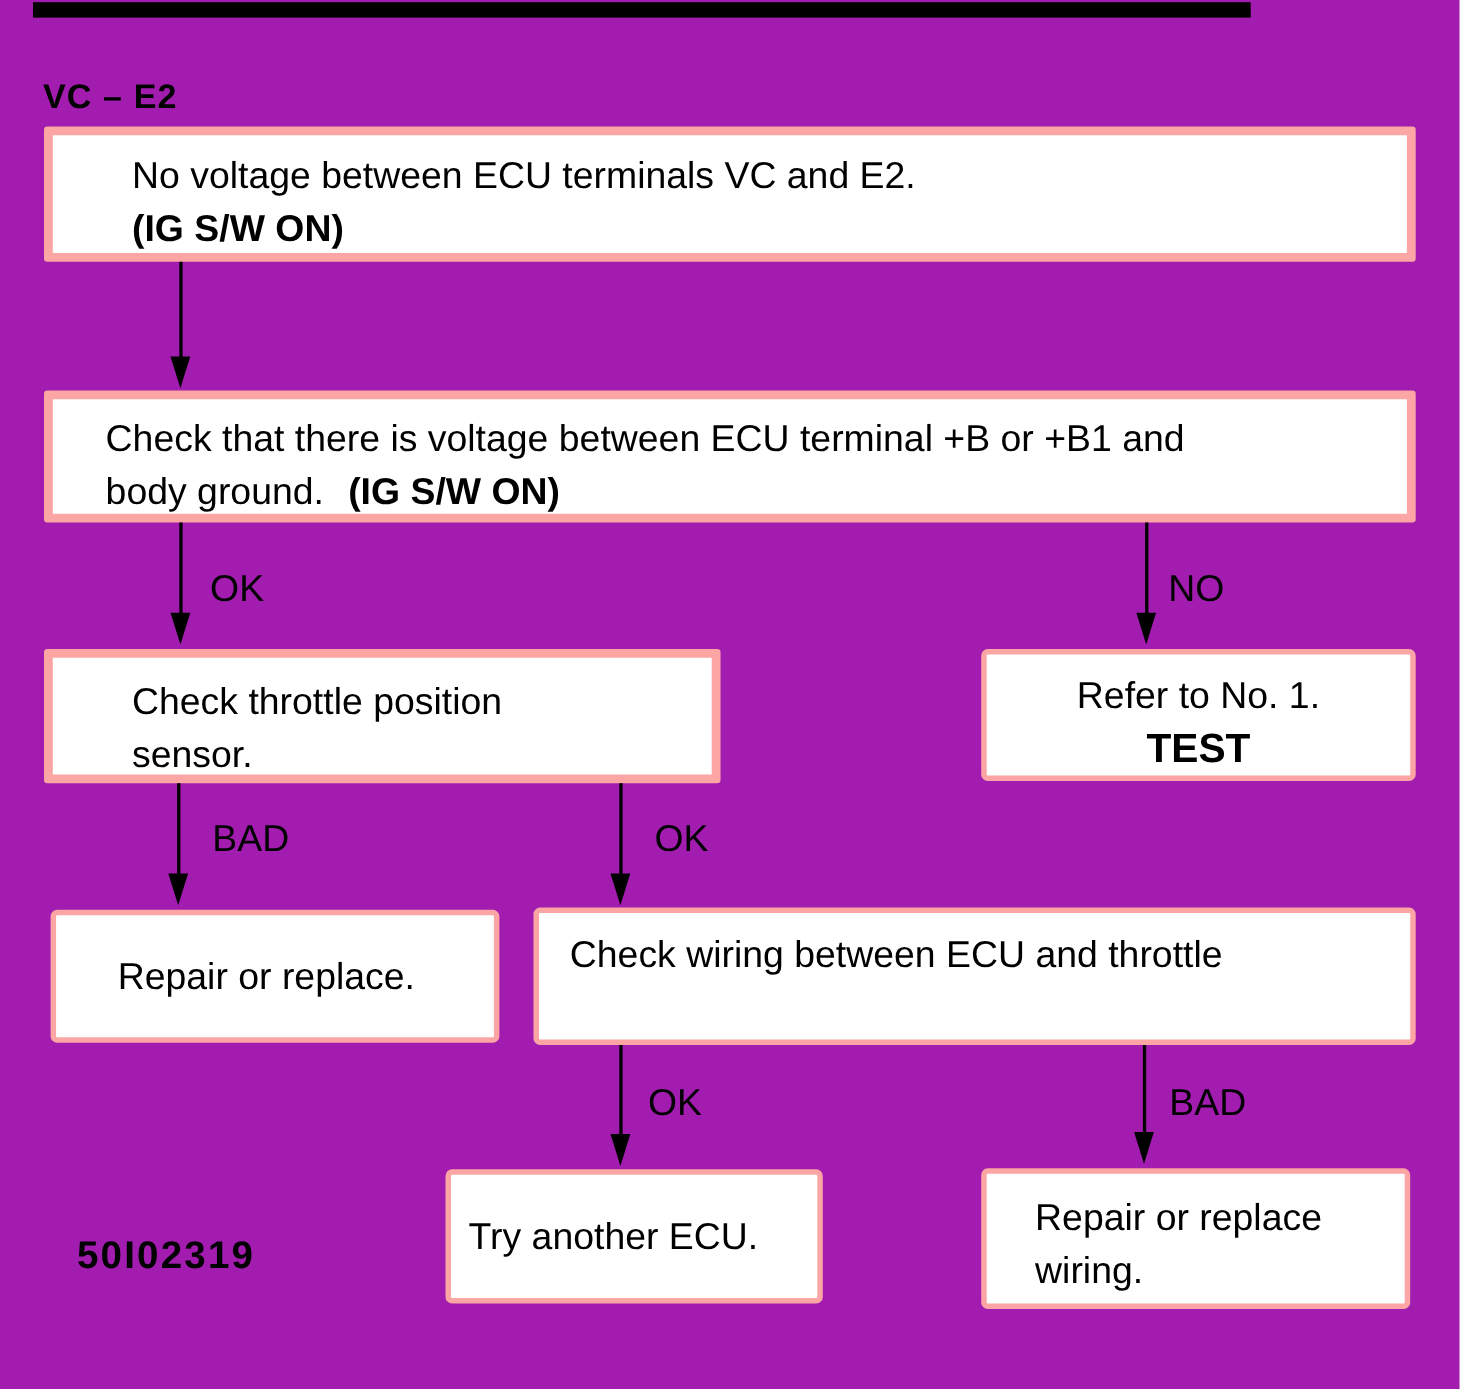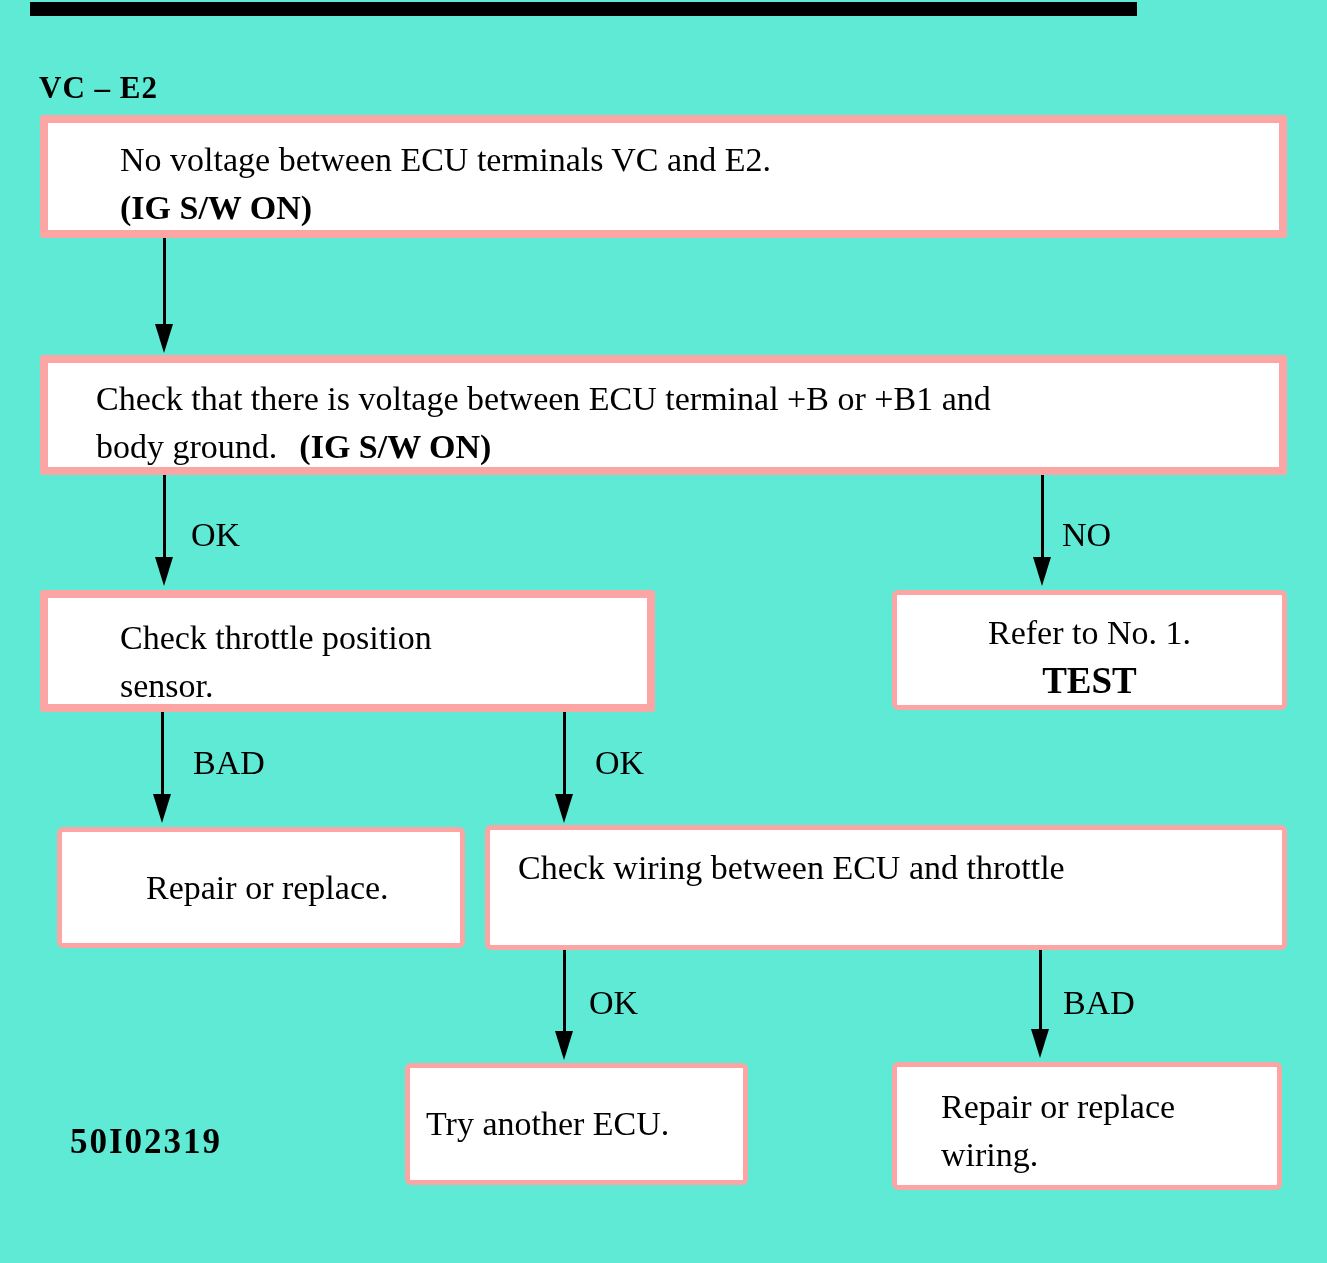--- a/index.html
+++ b/index.html
@@ -1,18 +1,18 @@
 <!DOCTYPE html>
 <html><head>
 <meta charset="utf-8">
 <style>
   html,body{margin:0;padding:0;background:#ffffff;}
   #page{
-    position:relative;width:1327px;height:1263px;background:#5eead4;
-    font-family:Liberation Serif, serif;color:#000;overflow:hidden;
+    position:relative;width:1327px;height:1263px;background:#a21caf;
+    font-family:Liberation Sans, sans-serif;color:#000;overflow:hidden;
   }
   .abs{position:absolute;}
   .bar{background:#000;}
   .node{
     position:absolute;border:8px solid #fca5a5;background:#fff;
     font-size:34px;line-height:48px;color:#000;box-sizing:border-box;
     border-radius:3px;
   }
   .node.thick{border-width:5px;border-radius:6px;}
   .vcenter{display:flex;align-items:center;}
@@ -71,21 +71,21 @@
   </div>
 
   <div class="vline" style="left:161px;top:712px;height:84px;"></div>
   <div class="ahead" style="left:153px;top:794px;"></div>
   <div class="elabel" style="left:193px;top:746px;">BAD</div>
 
   <div class="vline" style="left:563px;top:712px;height:84px;"></div>
   <div class="ahead" style="left:555px;top:794px;"></div>
   <div class="elabel" style="left:595px;top:746px;">OK</div>
 
-  <div class="node thick vcenter" style="left:57px;top:827px;width:408px;height:121px;padding-left:84px;">
+  <div class="node thick vcenter" style="left:46px;top:827px;width:408px;height:121px;padding-left:56px;">
     <div>Repair or replace.</div>
   </div>
 
   <div class="node thick" style="left:485px;top:825px;width:802px;height:125px;padding:14px 10px 16px 28px;">
     <div>Check wiring between ECU and throttle</div>
   </div>
 
   <div class="vline" style="left:563px;top:950px;height:83px;"></div>
   <div class="ahead" style="left:555px;top:1031px;"></div>
   <div class="elabel" style="left:589px;top:986px;">OK</div>

